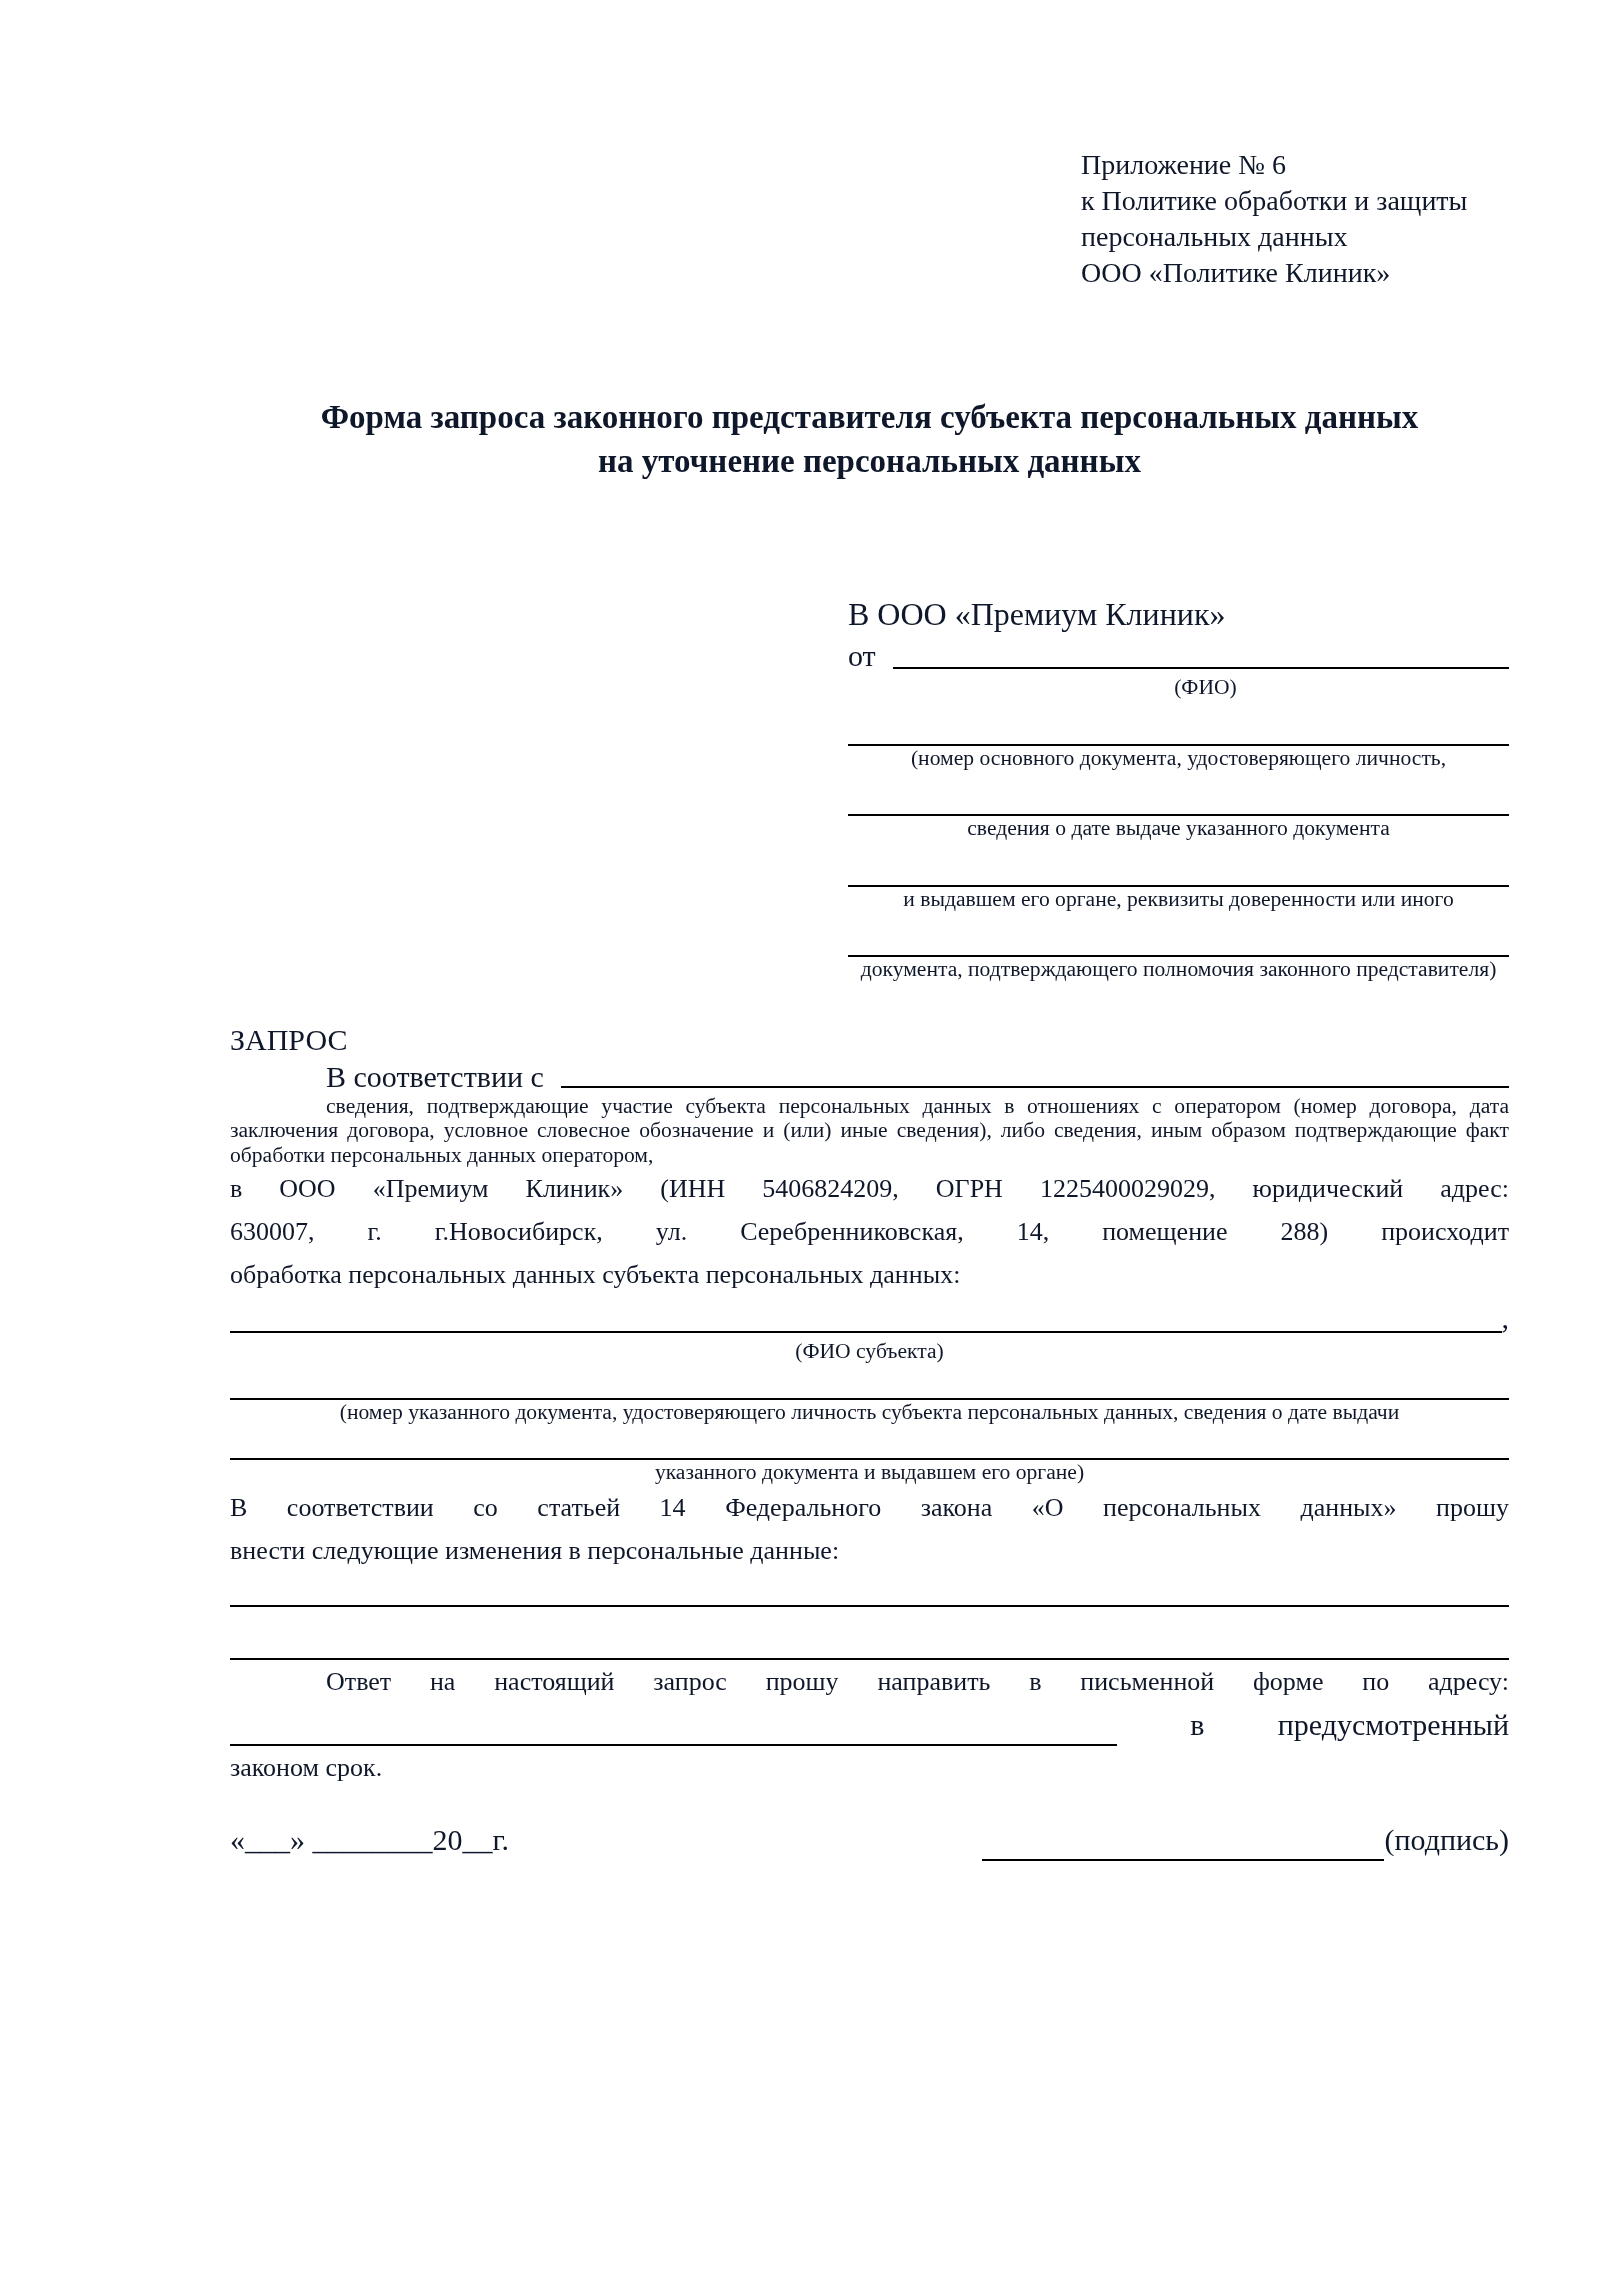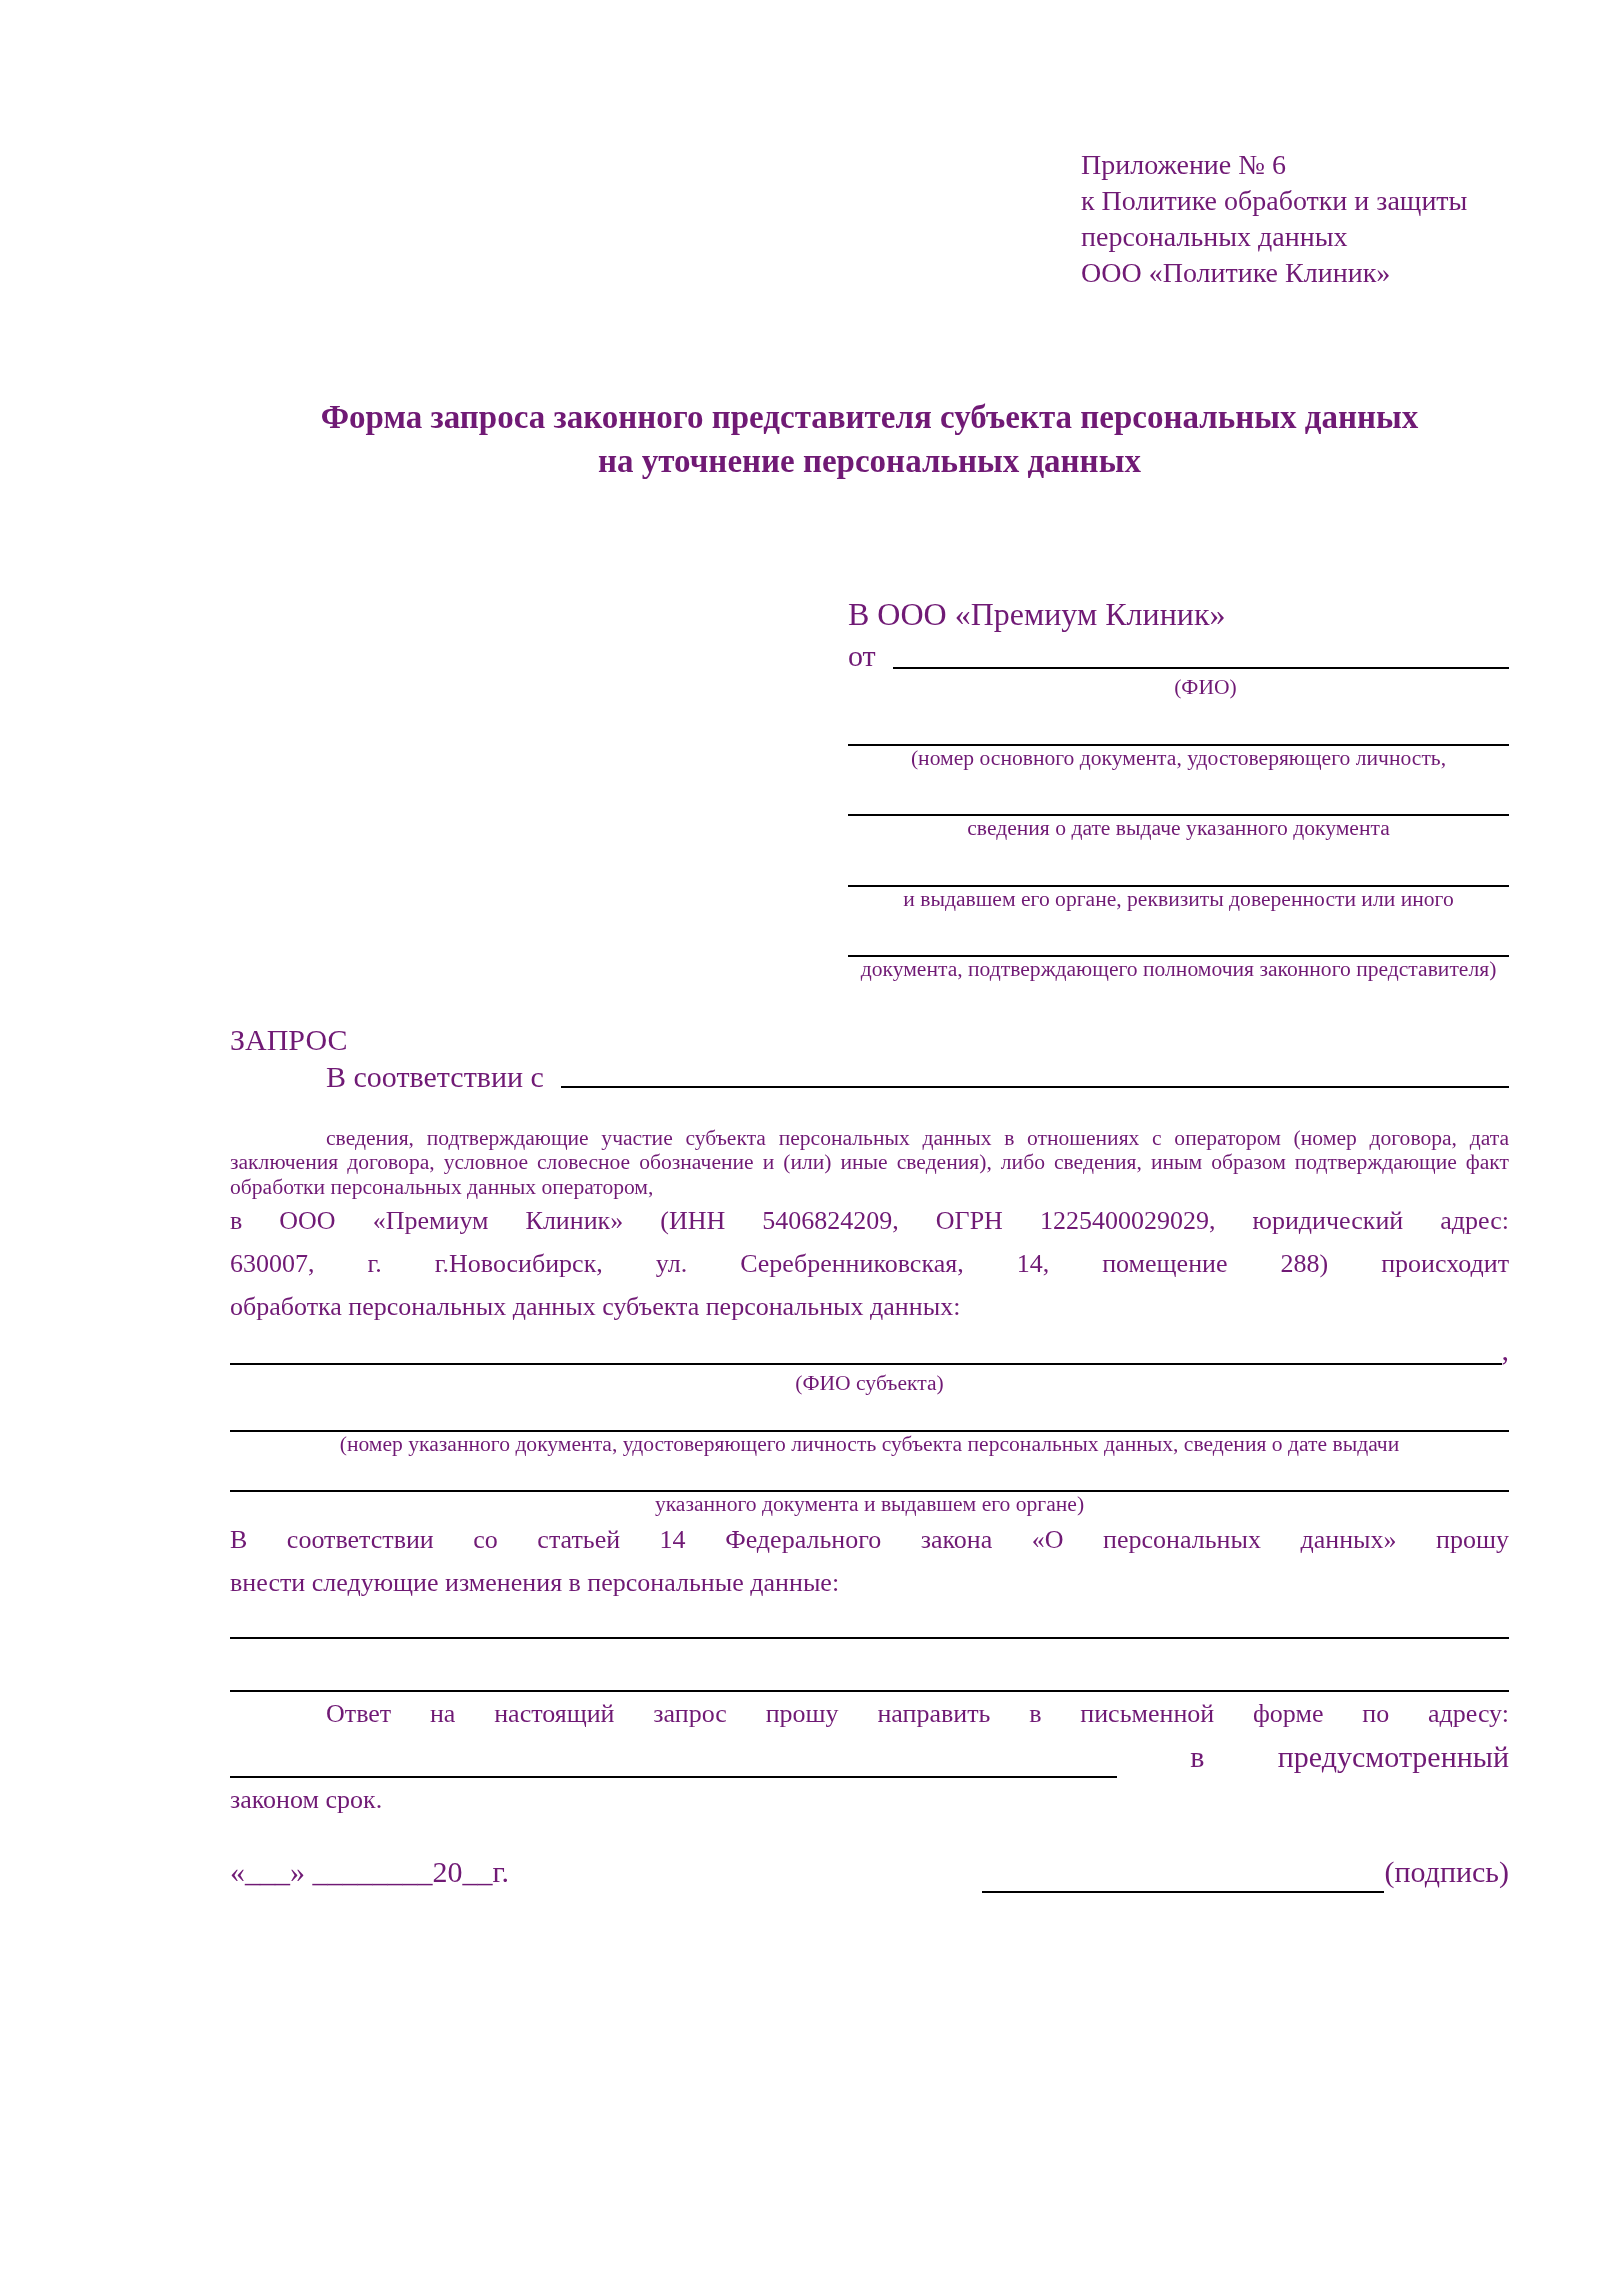--- a/index.html
+++ b/index.html
@@ -1,21 +1,21 @@
 <!DOCTYPE html>
 <html lang="ru"><head>
 <meta charset="utf-8">
 <style>
   html, body { margin: 0; padding: 0; background: #888; }
   .page {
     position: relative;
     width: 1621px;
     height: 2293px;
     background: #ffffff;
-    color: #701a75;
+    color: #0f172a;
     font-family: "Liberation Serif", "DejaVu Serif", serif;
     overflow: hidden;
   }
   .content {
     position: absolute;
     left: 230px;
     top: 0;
     width: 1279px;
   }
   
@@ -39,21 +39,21 @@
   .addr-from { display: flex; font-size: 30px; line-height: 39px; }
   .addr-from .lbl { white-space: pre; }
   .fill { flex: 1 1 auto; border-bottom: 2.9px solid #000; margin: 0 0 5.9px 9.8px; }
   .cap { font-size: 21.6px; line-height: 25.5px; text-align: center; }
   .cap-fio { padding-left: 54px; }
   .addr-blank { height: 43px; border-bottom: 2.9px solid #000; }
   
   .zapros { margin-top: 37px; font-size: 30px; line-height: 39px; }
   .intro-row { display: flex; font-size: 30px; line-height: 35px; padding-left: 96px; }
   .intro-row .lbl { white-space: pre; }
-  .small-note { font-size: 21.6px; line-height: 24.5px; margin-top: 32px; }
+  .small-note { font-size: 21.6px; line-height: 24.5px; }
   .body-text { font-size: 26px; line-height: 43px; }
   .jline { text-align: justify; text-align-last: justify; }
   .jind { text-indent: 96px; }
   .comma-row { display: flex; font-size: 30px; line-height: 43px; }
   .blank-wide { height: 33px; border-bottom: 2.9px solid #000; }
   .blank-tall { height: 51px; border-bottom: 2.9px solid #000; }
   .answer-row {
     display: flex; justify-content: space-between; align-items: flex-end;
     font-size: 30px; line-height: 43px;
   }

